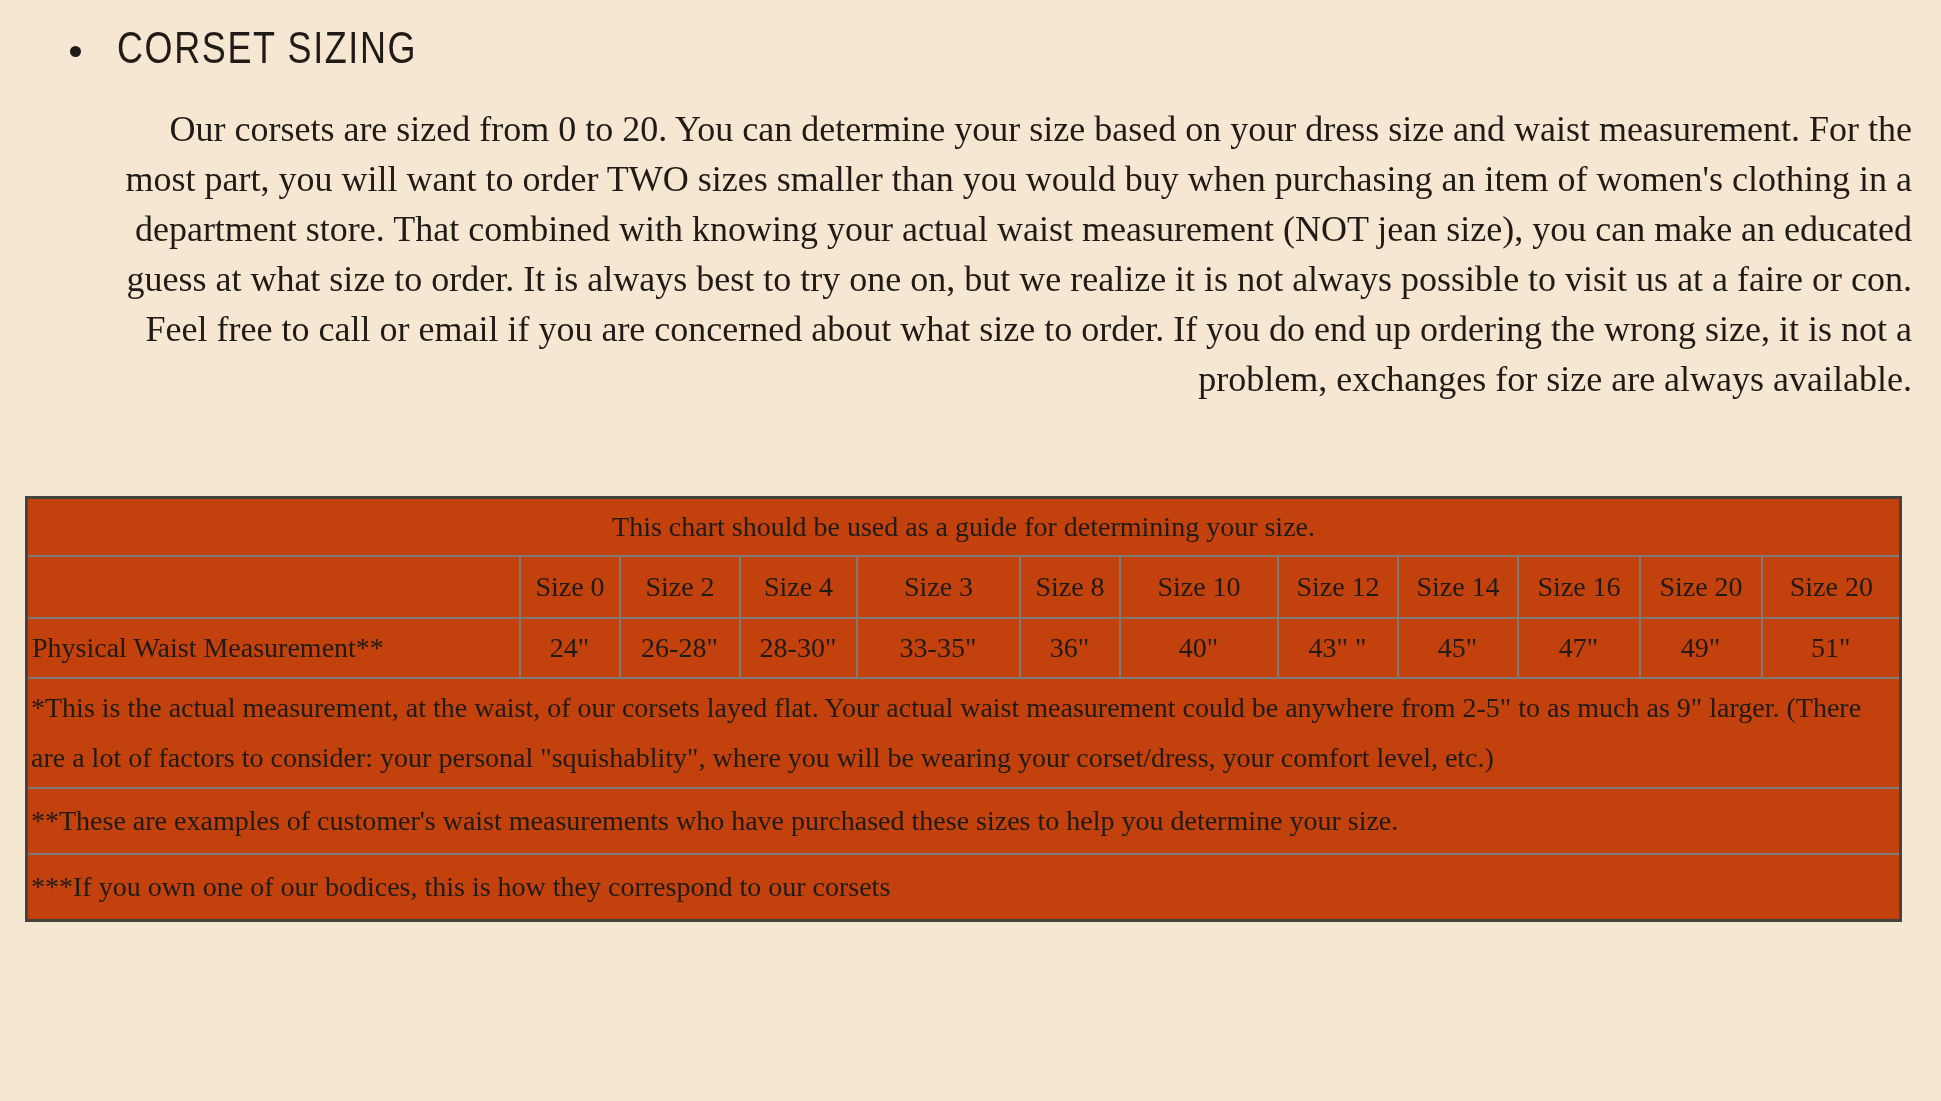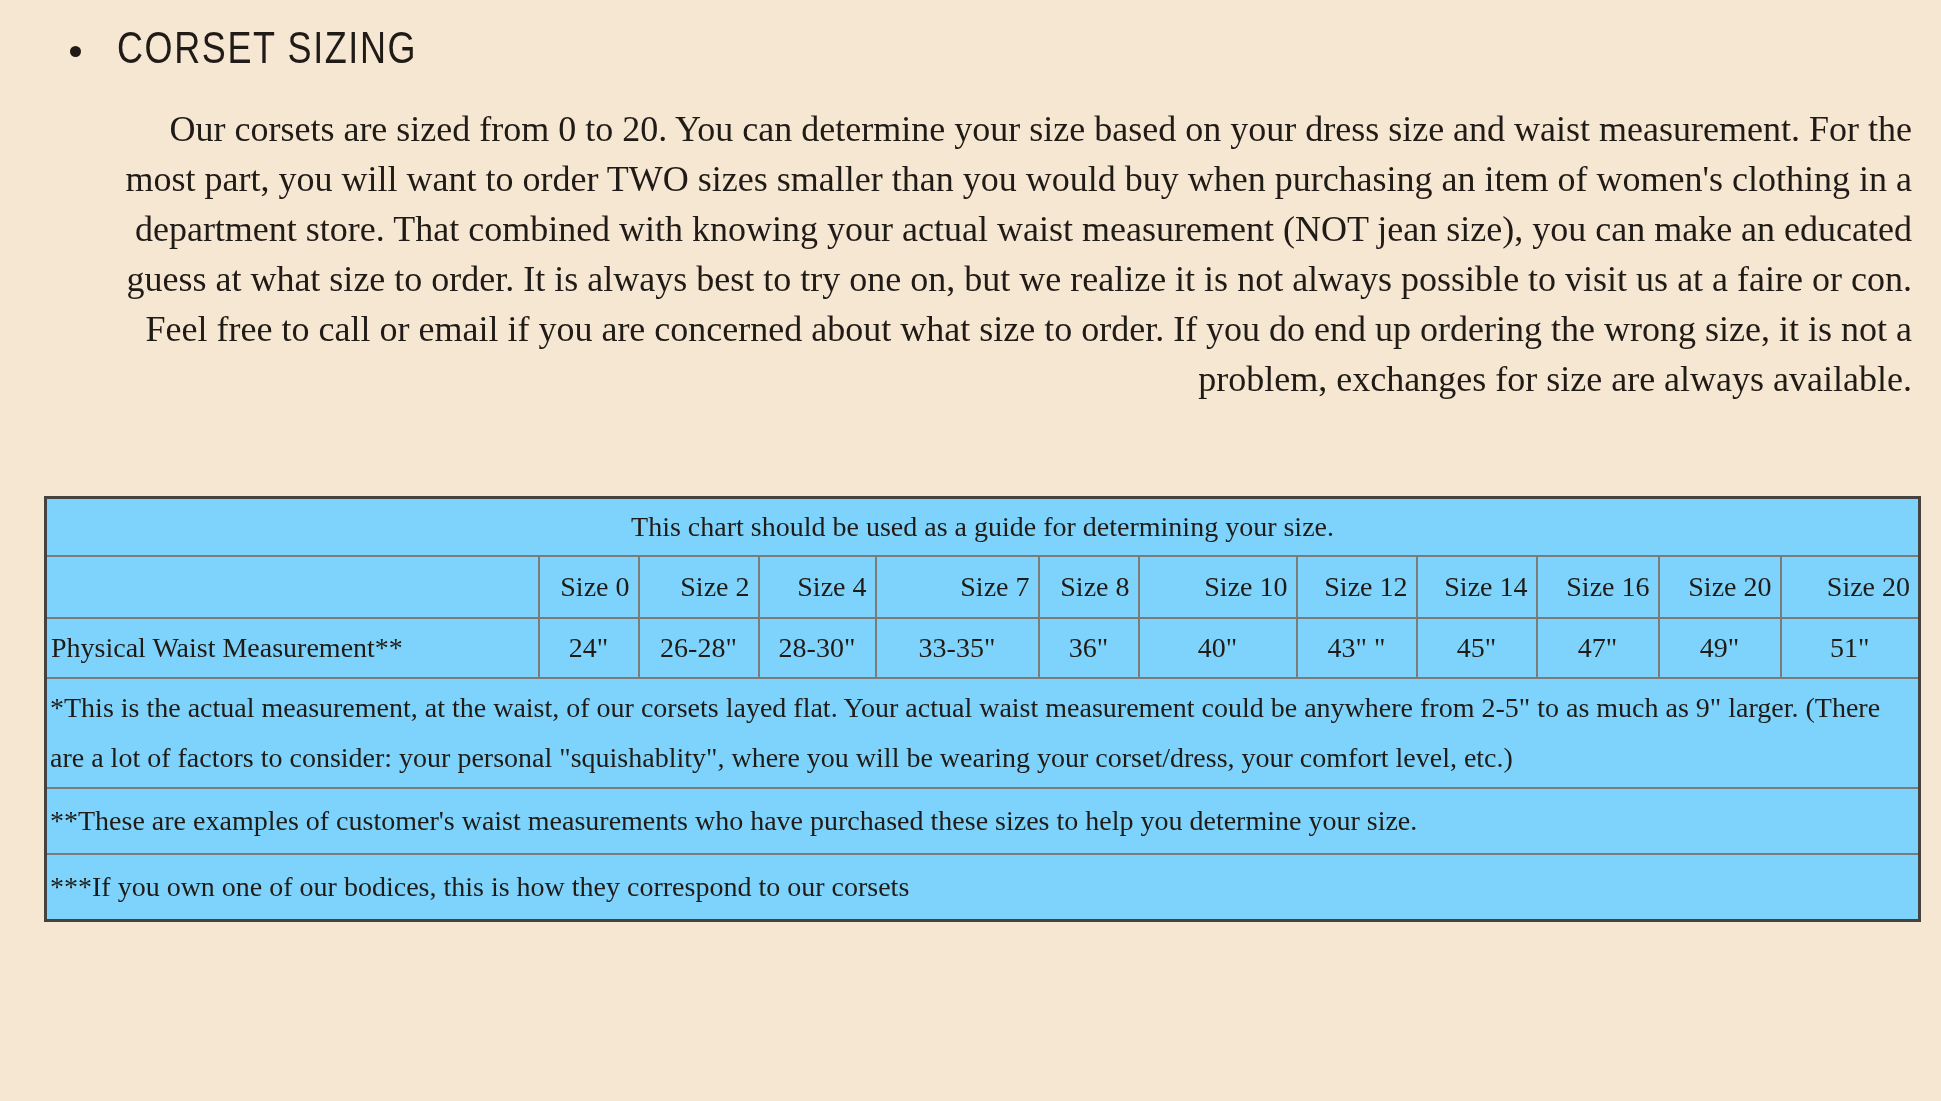--- a/index.html
+++ b/index.html
@@ -42,38 +42,38 @@
     margin: 30px 26px 0 97px;
     width: 1815px;
     font-size: 36px;
     line-height: 50px;
     text-align: right;
   }
   table.sizing {
     border-collapse: collapse;
     table-layout: fixed;
     width: 1874px;
-    margin: 92px 0 0 44px;
+    margin: 92px 0 0 25px;
     border: 3px solid #454340;
-    background: #7dd3fc;
+    background: #c2410c;
   }
   table.sizing td, table.sizing th {
     border: 2px solid #7e7b76;
     font-size: 28px;
     font-weight: normal;
     vertical-align: middle;
     padding: 0 8px;
     overflow: hidden;
   }
   .caption-cell {
     text-align: center;
     height: 56px;
   }
   .size-head {
-    text-align: right;
+    text-align: center;
     height: 60px;
     padding-left: 9px !important;
     border-radius: 23px;
   }
   .row-label {
     text-align: left;
     padding-left: 4px !important;
     height: 58px;
     white-space: nowrap;
   }
@@ -119,21 +119,21 @@
     </colgroup>
     <tbody>
         <tr>
           <td class="caption-cell" colspan="12">This chart should be used as a guide for determining your size.</td>
         </tr>
         <tr>
           <th class="row-label"></th>
           <th class="size-head">Size 0</th>
           <th class="size-head">Size 2</th>
           <th class="size-head">Size 4</th>
-          <th class="size-head">Size 7</th>
+          <th class="size-head">Size 3</th>
           <th class="size-head">Size 8</th>
           <th class="size-head">Size 10</th>
           <th class="size-head">Size 12</th>
           <th class="size-head">Size 14</th>
           <th class="size-head">Size 16</th>
           <th class="size-head">Size 20</th>
           <th class="size-head">Size 20</th>
         </tr>
         <tr>
           <th class="row-label">Physical Waist Measurement**</th>

